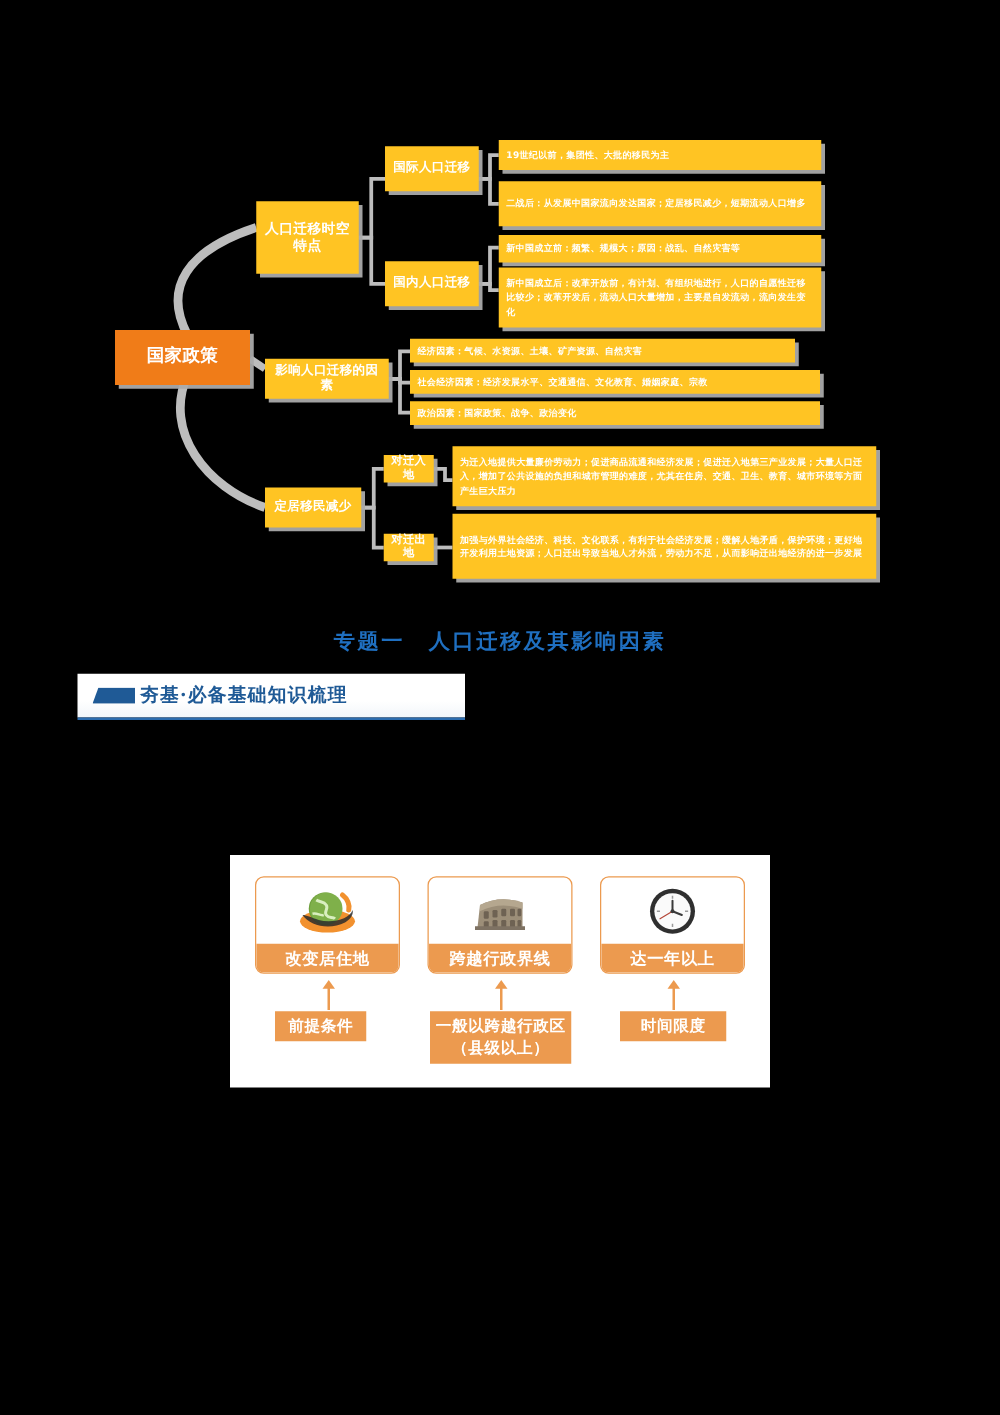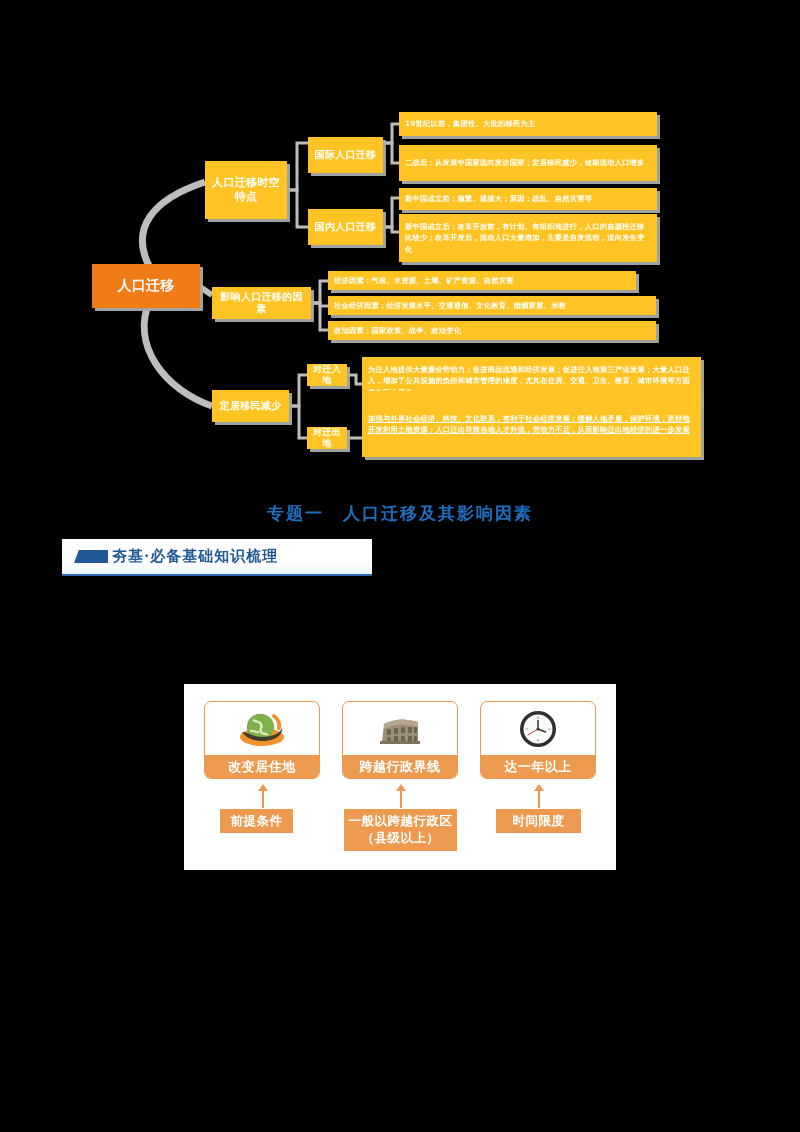--- a/index.html
+++ b/index.html
@@ -231,28 +231,28 @@
 
     <g fill="none" stroke="#BDBDBD" stroke-width="3">
       <path d="M289,406 L 299,406 L 299,375 L 307,375"></path>
       <path d="M289,406 L 299,406 L 299,438 L 307,438"></path>
       <path d="M347,375 L 356,375 L 356,384 L 362,384"></path>
       <path d="M347,438 L 356,438 L 356,438 L 362,438"></path>
     </g>
   </svg>
 
   <div class="node node-root" style="left:92px; top:264px; width:108px; height:44px;">
-    <span class="txt">人口迁移</span>
+    <span class="txt">国家政策</span>
   </div>
 
   <div class="node node-l1" style="left:205px; top:161px; width:82px; height:58px;">
     <span class="txt">人口迁移时空特点</span>
   </div>
 
-  <div class="node node-l2" style="left:308px; top:137px; width:75px; height:36px;">
+  <div class="node node-l2" style="left:308px; top:117px; width:75px; height:36px;">
     <span class="txt">国际人口迁移</span>
   </div>
   <div class="node node-l2" style="left:308px; top:209px; width:75px; height:36px;">
     <span class="txt">国内人口迁移</span>
   </div>
 
   <div class="node node-leaf" style="left:399px; top:112px; width:258px; height:24px;">
     <span class="txt">19世纪以前，集团性、大批的移民为主</span>
   </div>
   <div class="node node-leaf bleed" style="left:399px; top:145px; width:258px; height:36px;">
@@ -286,21 +286,21 @@
   <div class="node node-l2" style="left:307px; top:364px; width:40px; height:22px; font-size:9px;">
     <span class="txt">对迁入地</span>
   </div>
   <div class="node node-l2" style="left:307px; top:427px; width:40px; height:22px; font-size:9px;">
     <span class="txt">对迁出地</span>
   </div>
 
   <div class="node node-leaf bleed" style="left:362px; top:357px; width:339px; height:48px;">
     <span class="txt">为迁入地提供大量廉价劳动力；促进商品流通和经济发展；促进迁入地第三产业发展；大量人口迁入，增加了公共设施的负担和城市管理的难度，尤其在住房、交通、卫生、教育、城市环境等方面产生巨大压力</span>
   </div>
-  <div class="node node-leaf bleed" style="left:362px; top:391px; width:339px; height:66px;text-decoration:underline;">
+  <div class="node node-leaf bleed" style="left:362px; top:411px; width:339px; height:52px;">
     <span class="txt">加强与外界社会经济、科技、文化联系，有利于社会经济发展；缓解人地矛盾，保护环境；更好地开发利用土地资源；人口迁出导致当地人才外流，劳动力不足，从而影响迁出地经济的进一步发展</span>
   </div>
 </div>
 
 <div id="section-title">专题一　人口迁移及其影响因素</div>
 
 <div id="banner">
   <div id="banner-mark"></div>
   <div id="banner-text">夯基·必备基础知识梳理</div>
 </div>

